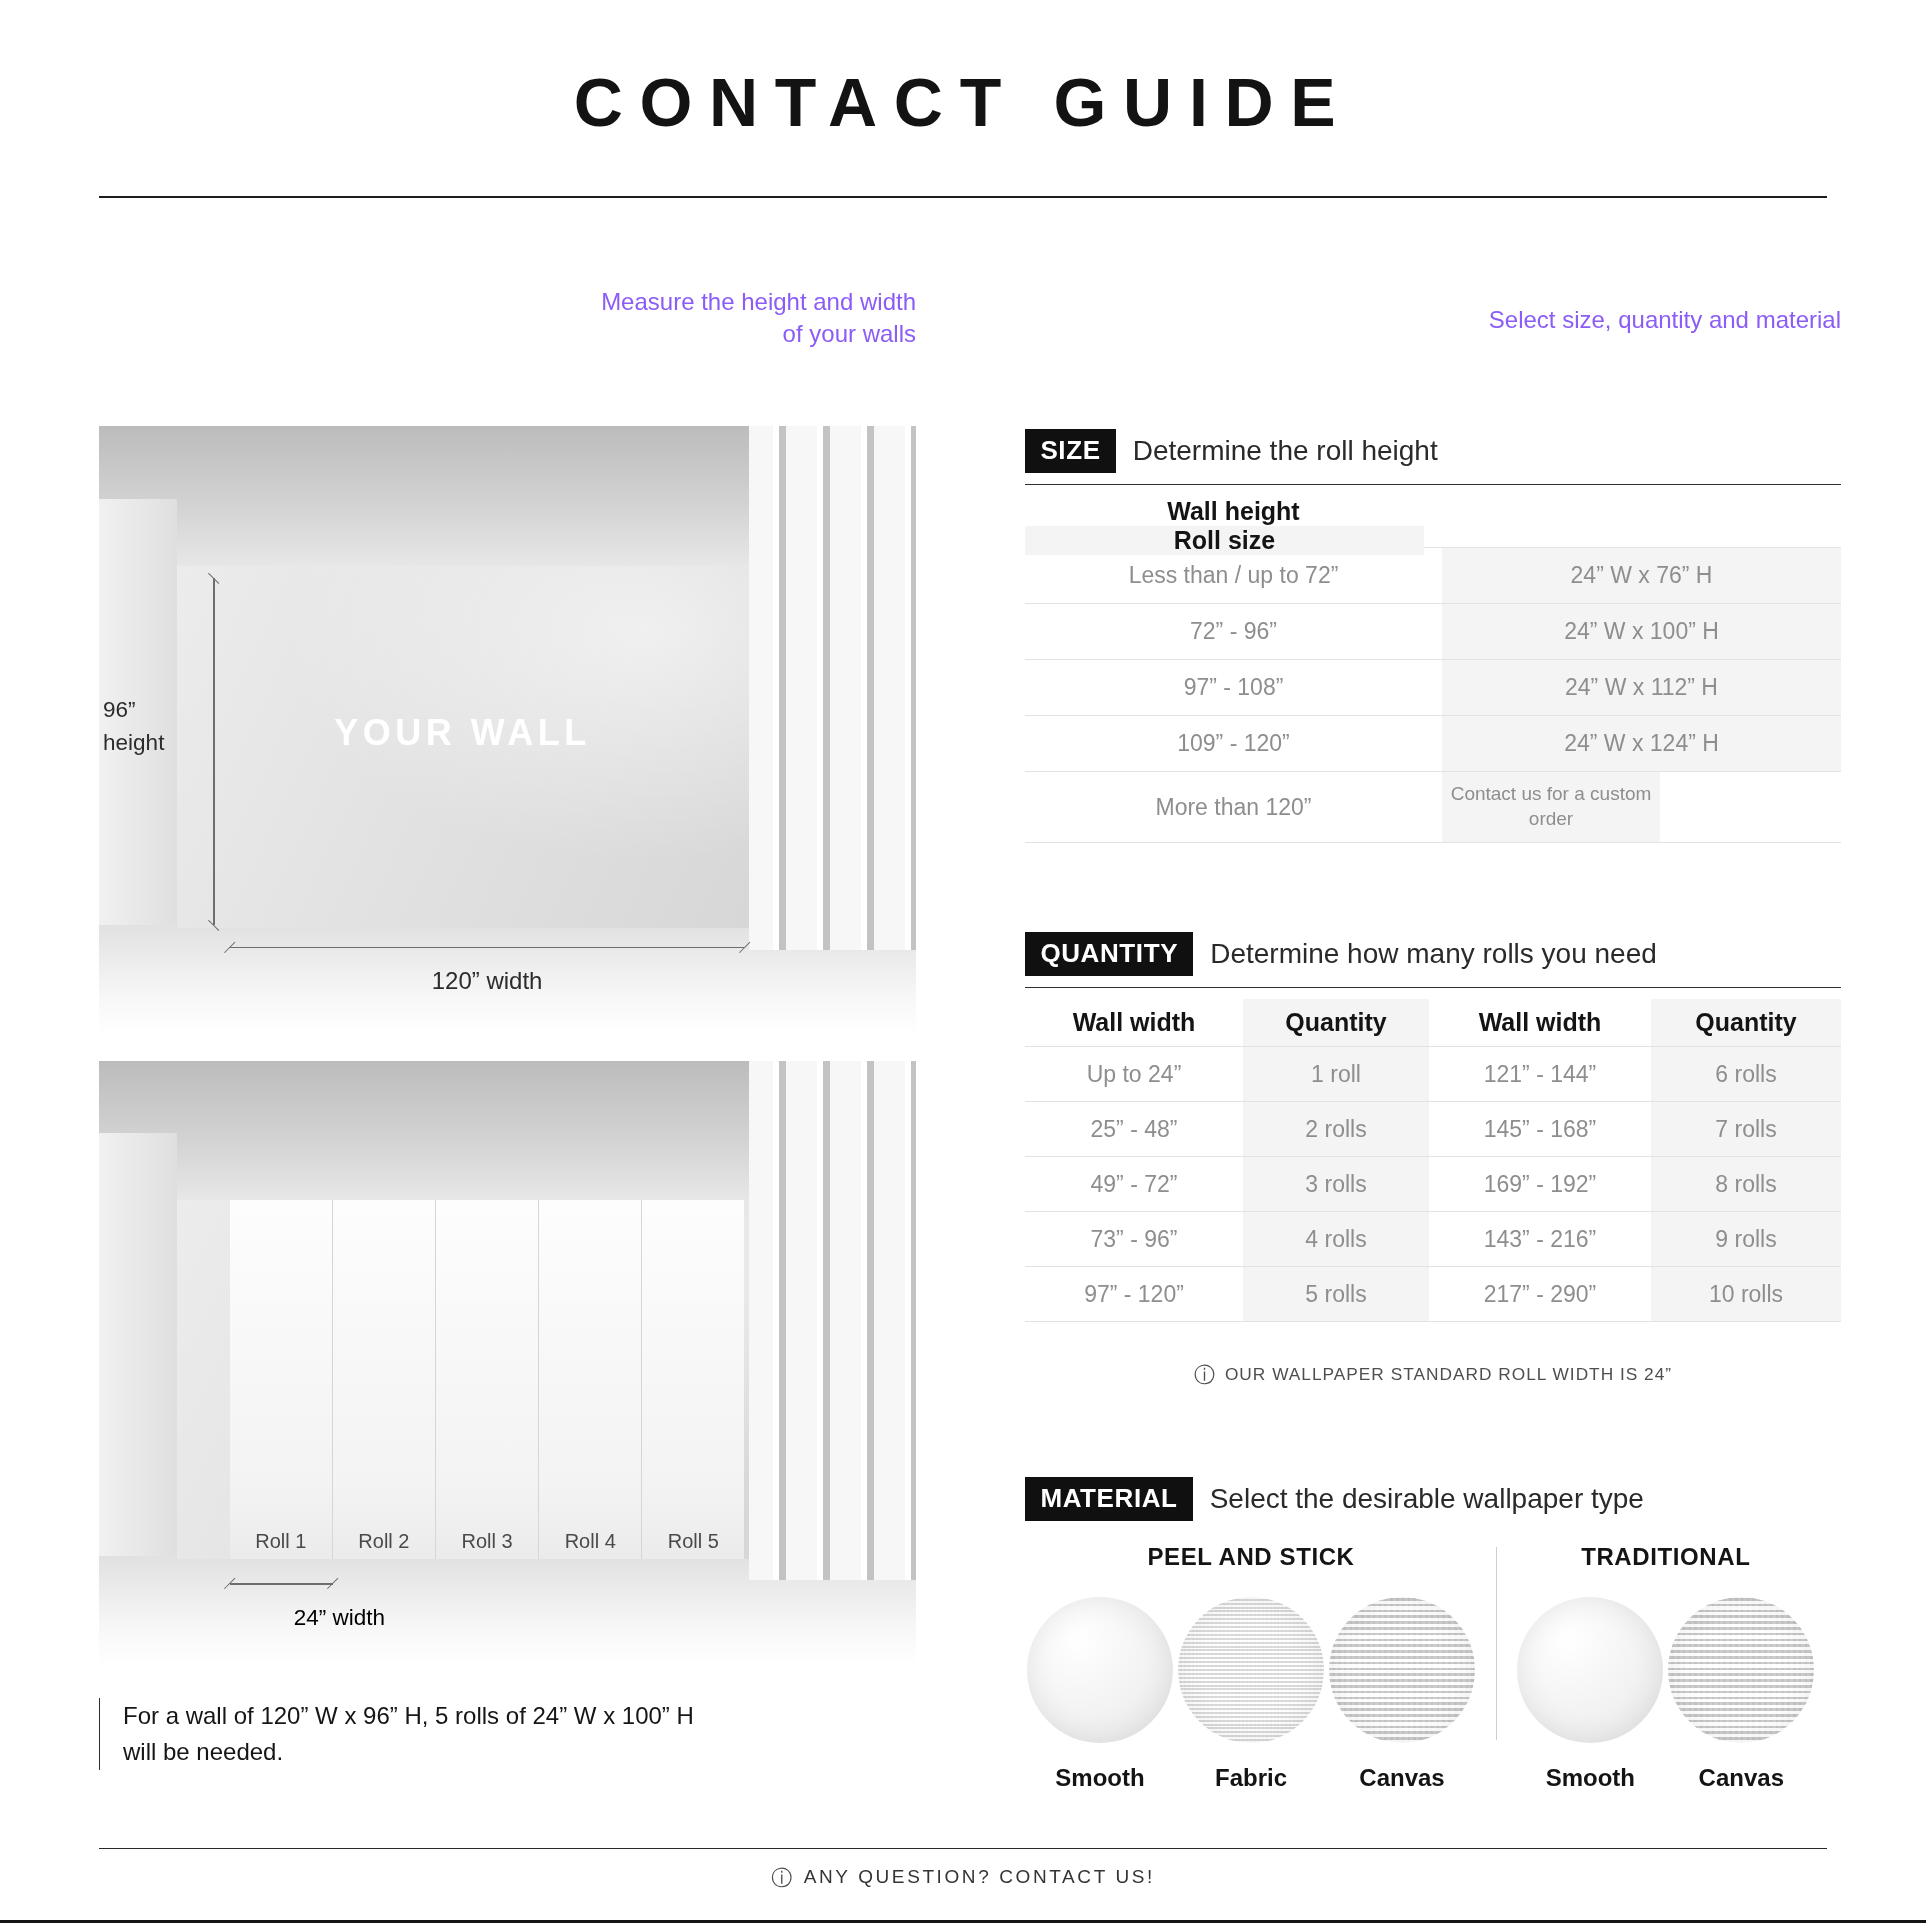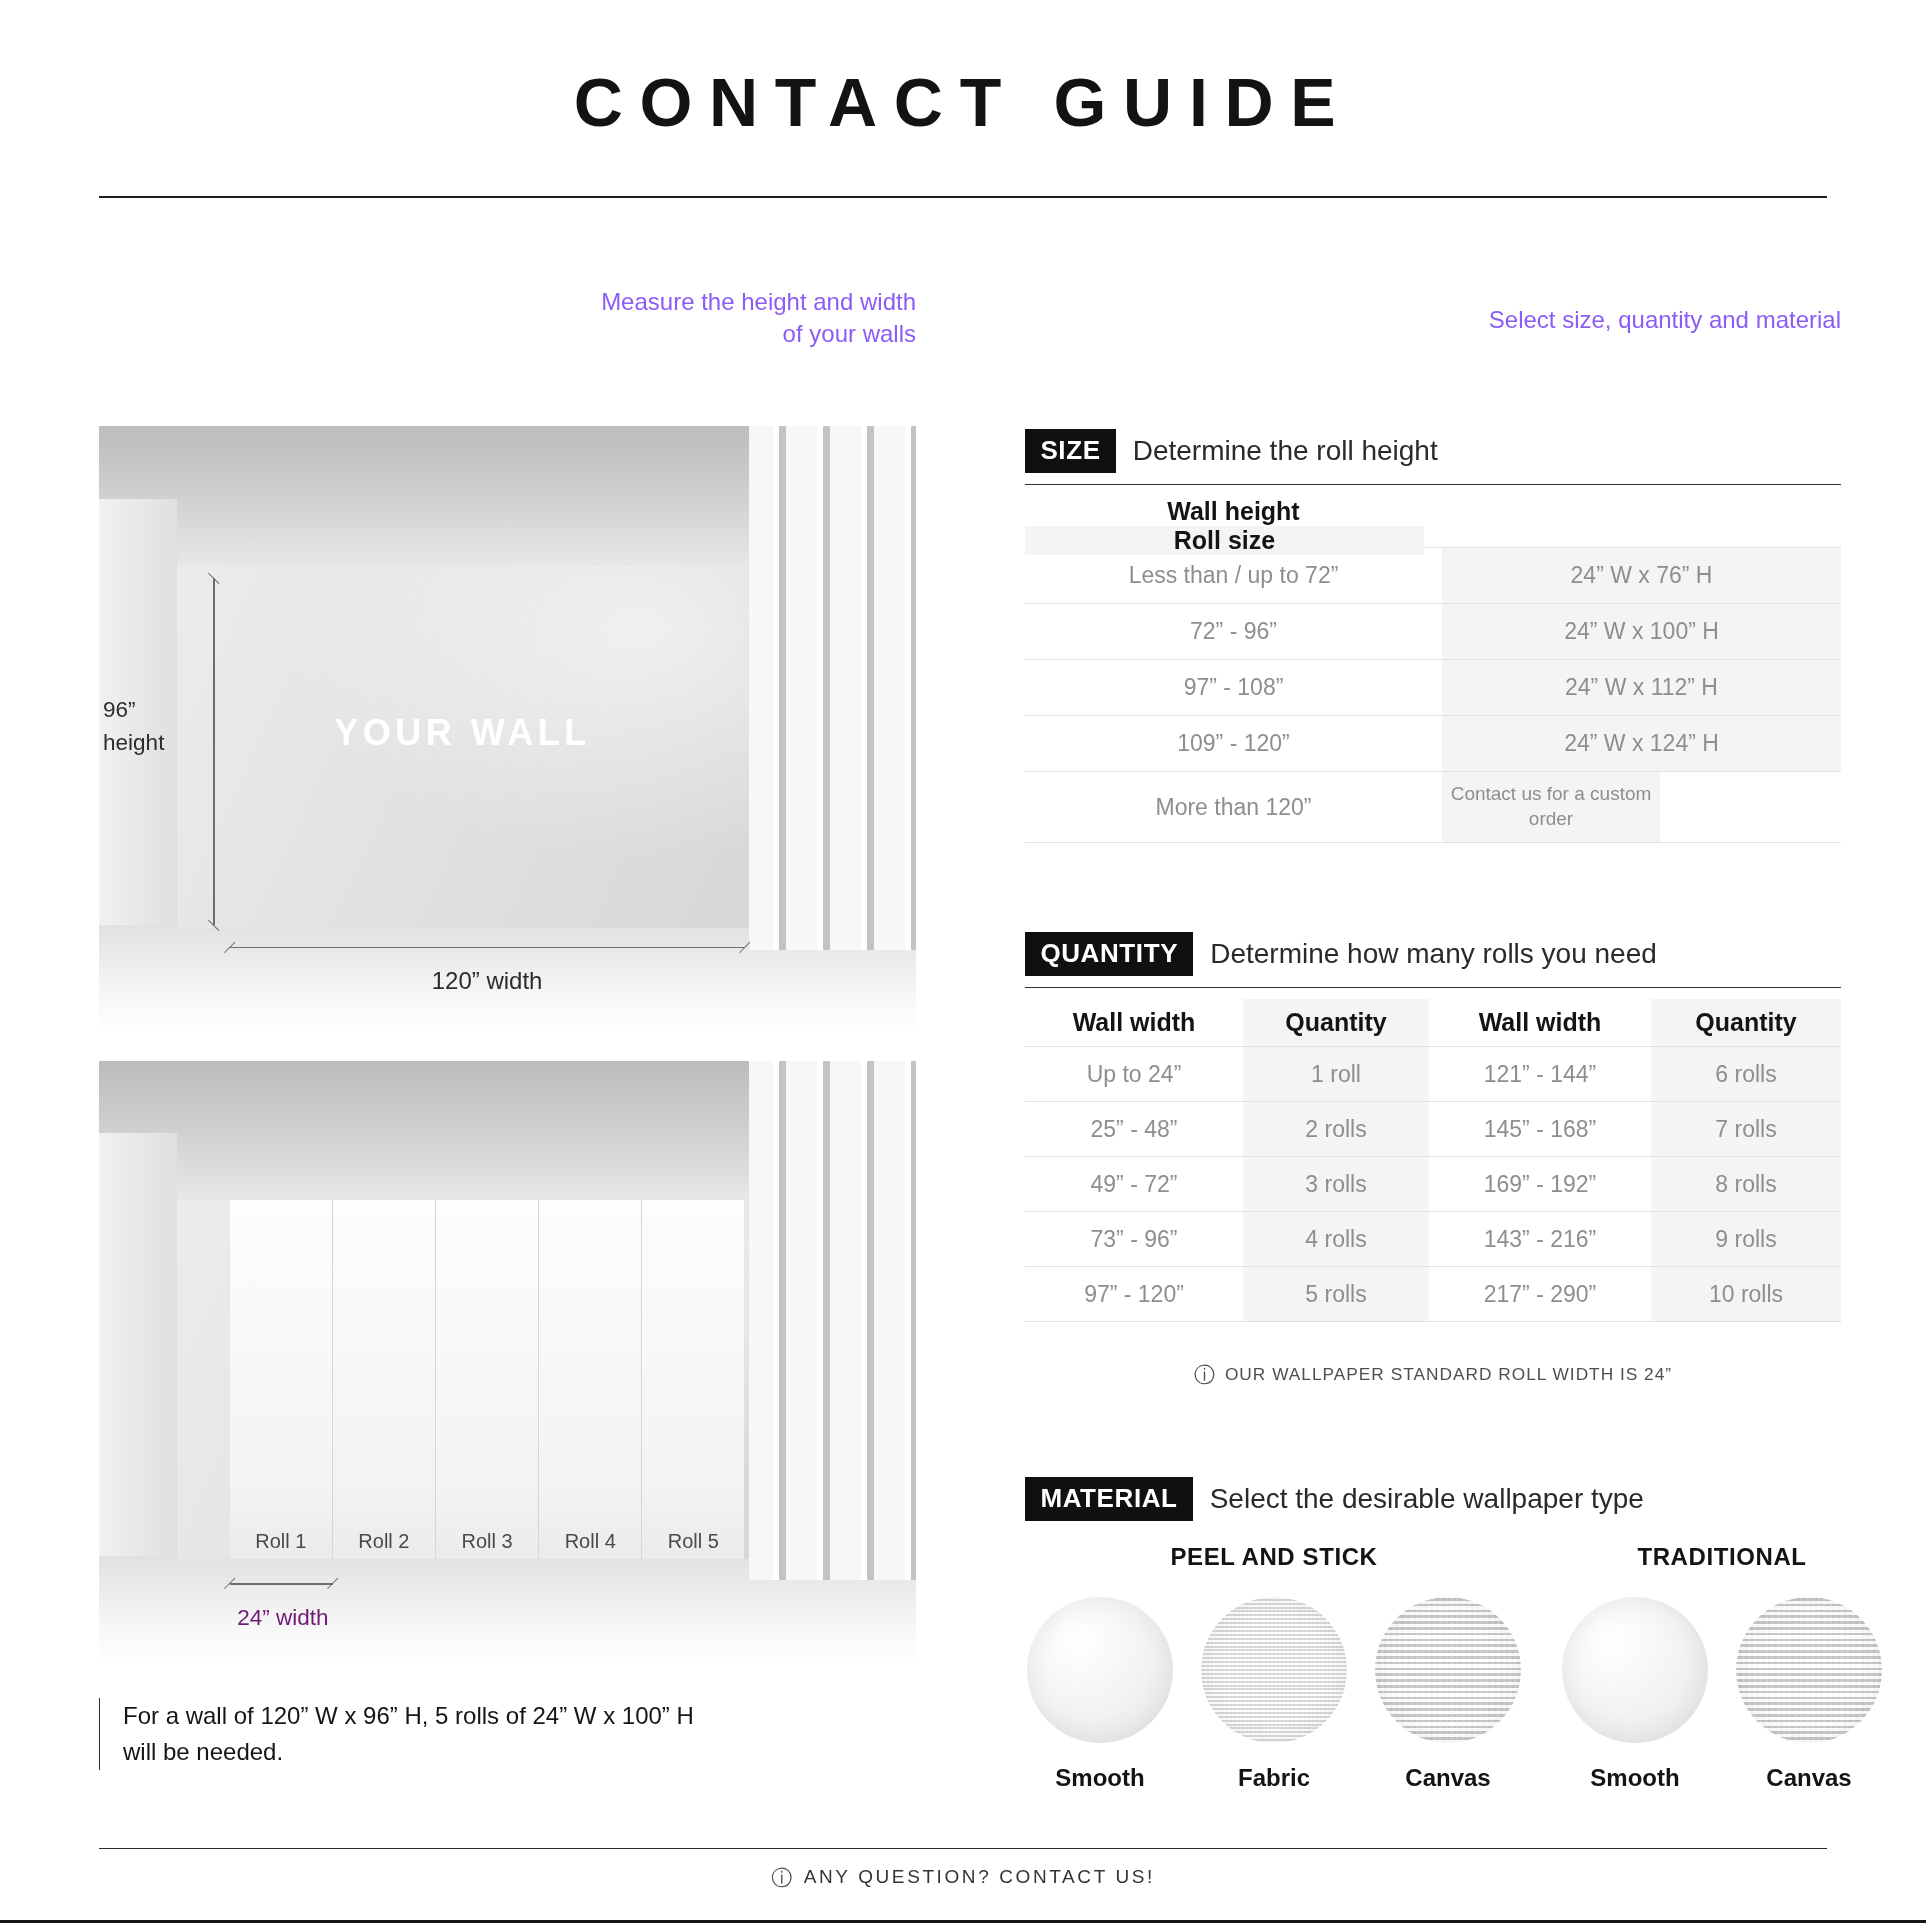--- a/index.html
+++ b/index.html
@@ -63,22 +63,22 @@
   .width-label { position:absolute; left:16%; top:88.8%; width:63%; text-align:center;
     font-size:24px; color:#2c2c2c; }
 
   
   .rolls { position:absolute; left:16%; top:23%; width:63%; height:59.5%; display:flex; }
   .roll { position:relative; flex:1; background:linear-gradient(180deg,#fdfdfd,#f3f3f3 80%,#ebebeb); }
   .roll + .roll { border-left:1.3px solid #d6d6d6; }
   .roll-label { position:absolute; left:0; bottom:6.4px; width:100%; text-align:center;
     font-size:20px; color:#4a4a4a; }
   .dim-w24 { left:16%; top:86.5%; width:12.6%; }
-  .w24-label { position:absolute; left:10%; top:90%; width:25%; text-align:center;
-    font-size:22.5px; color:#701a75; }
+  .w24-label { position:absolute; left:10%; top:90%; width:25%; text-align:right;
+    font-size:22.5px; color:#000000; }
 
   
   .example { top:1698px; left:99px; width:758px; border-left:1.9px solid #2b2b2b; padding-left:23px; }
   .ex-title { font-size:24px; color:#161616; line-height:1.5; }
   .ex-body { font-size:24px; color:#161616; line-height:1.5; white-space:pre-line; }
 
   
   .sec-head { position:absolute; left:1025px; width:816px; display:flex; align-items:center; gap:16.7px; }
   .badge { display:inline-block; background:#101010; color:#ffffff; font-weight:700;
     font-size:26px; letter-spacing:0.6px; padding:6.4px 15.4px; }
@@ -113,21 +113,21 @@
 
   .roll-note { position:absolute; top:1364px; left:1025px; width:816px;
     display:flex; align-items:center; justify-content:center; gap:9px;
     font-size:17.3px; letter-spacing:1px; color:#4e4e4e; }
   .info-icon { font-size:21px; color:#4e4e4e; line-height:1; font-style:normal; }
 
   
   .material-groups { position:absolute; top:1543px; left:1027px; width:814px; display:flex; align-items:flex-start; }
   .mgroup { display:flex; flex-direction:column; }
   .mtitle { text-align:center; font-size:24px; font-weight:700; letter-spacing:0.6px; color:#141414; margin-bottom:26px; }
-  .mrow { display:flex; gap:28px; }
+  .mrow { display:flex; gap:5px; }
   .mitem { width:146px; text-align:center; }
   .swatch { width:146px; height:146px; border-radius:50%; box-shadow:inset 0 0 29.5px rgba(0,0,0,0.07); }
   .swatch.smooth { background:radial-gradient(circle at 35% 30%, #ffffff 0%, #f2f2f2 55%, #e3e3e3 100%); }
   .swatch.fabric { background-color:#f1f1f1;
     background-image:repeating-linear-gradient(0deg, rgba(255,255,255,0.95) 0 1.9px, rgba(208,208,208,0.7) 1.9px 3.9px),
                      repeating-linear-gradient(90deg, rgba(255,255,255,0.55) 0 1.9px, rgba(214,214,214,0.5) 1.9px 3.9px); }
   .swatch.canvas { background-color:#ededed;
     background-image:repeating-linear-gradient(0deg, rgba(255,255,255,0.95) 0 3.2px, rgba(190,190,190,0.75) 3.2px 5.8px),
                      repeating-linear-gradient(90deg, rgba(255,255,255,0.6) 0 3.2px, rgba(196,196,196,0.65) 3.2px 5.8px); }
   .mlabel { margin-top:20.5px; font-size:24px; font-weight:700; color:#141414; }

